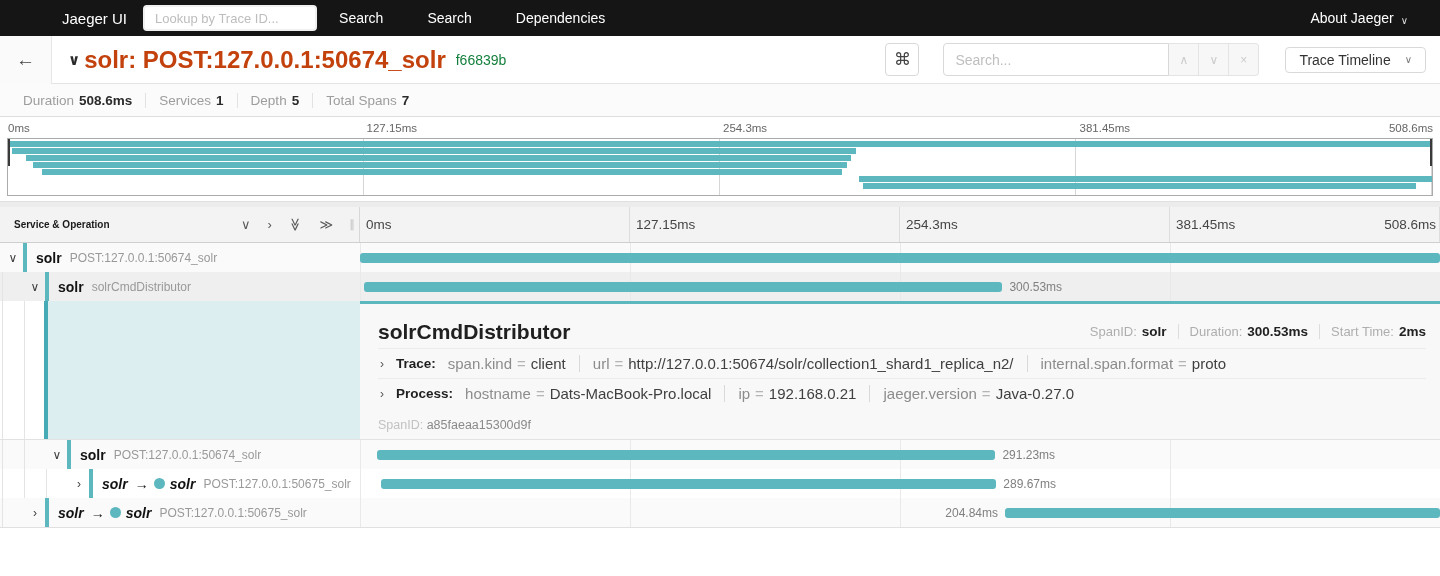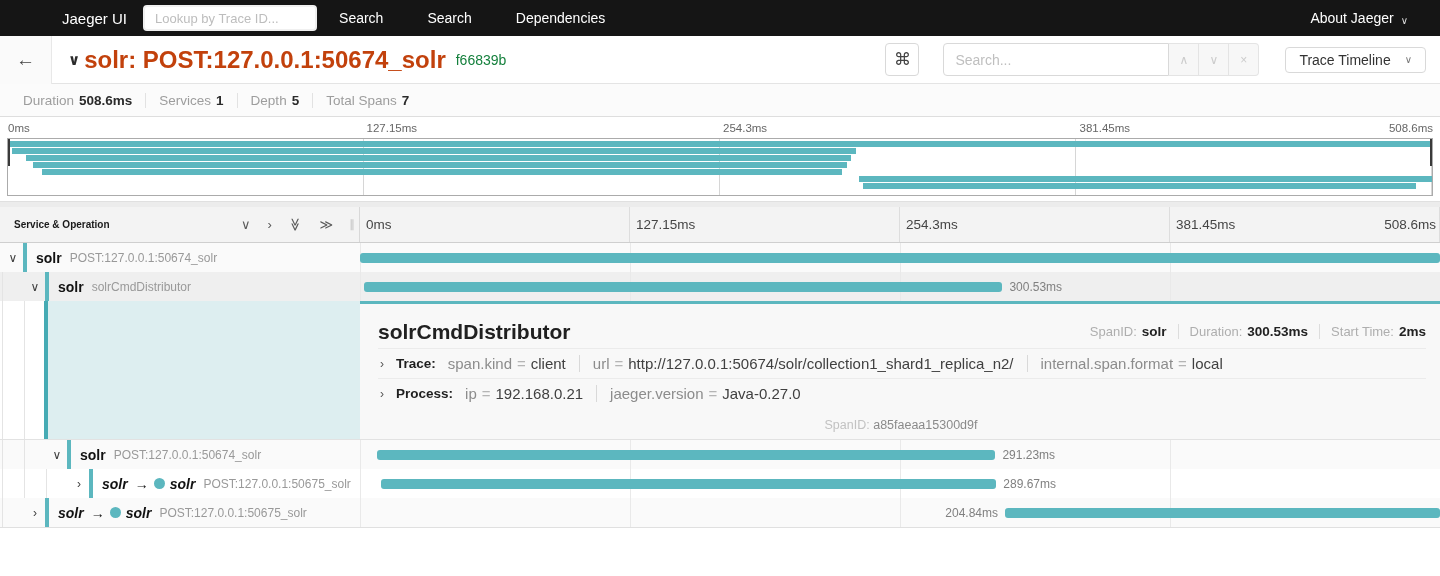--- a/index.html
+++ b/index.html
@@ -114,21 +114,21 @@
   .ov-item { font-size:13px; color:#aeaeae; padding:0 11px; border-right:1px solid #ddd; white-space:nowrap; }
   .ov-item:last-child { border-right:none; padding-right:0; }
   .ov-item b { color:#222; font-size:13.5px; margin-left:5px; }
   .kv-row { display:flex; align-items:center; border-top:1px solid #ebebeb; padding:6px 0 6px 2px; }
   .kv-toggle { font-size:12px; color:#555; width:16px; flex:none; }
   .kv-label { font-size:13.5px; font-weight:bold; color:#1f1f1f; margin-right:12px; }
   .kv-item { font-size:15px; white-space:nowrap; color:#8c8c8c; padding-right:13px; }
   .kv-item + .kv-item { border-left:1px solid #d9d9d9; padding-left:13px; }
   .kv-eq { color:#b5b5b5; margin:0 5px; }
   .kv-val { color:#404040; }
-  .spanid-row { margin-top:auto; text-align:center; padding:0 2px 7px 0; font-size:12.5px; }
+  .spanid-row { margin-top:auto; text-align:left; padding:0 2px 7px 0; font-size:12.5px; }
   .spanid-label { color:#c2c2c2; }
   .spanid-val { color:#8a8a8a; }
 
   .bottom-fill { flex:1; background:#fff; border-top:1px solid #e0e0e0; }
 </style>
 </head>
 <body>
 
 <div class="app">
 
@@ -279,25 +279,27 @@
           </span>
         </div>
         <div class="kv-row">
           <span class="kv-toggle">›</span>
           <span class="kv-label">Trace:</span>
           <span class="kv-item">
             <span>span.kind</span><span class="kv-eq">=</span><span class="kv-val">client</span></span>
           <span class="kv-item">
             <span>url</span><span class="kv-eq">=</span><span class="kv-val">http://127.0.0.1:50674/solr/collection1_shard1_replica_n2/</span></span>
           <span class="kv-item">
-            <span>internal.span.format</span><span class="kv-eq">=</span><span class="kv-val">local</span></span>
+            <span>internal.span.format</span><span class="kv-eq">=</span><span class="kv-val">proto</span></span>
         </div>
         <div class="kv-row">
           <span class="kv-toggle">›</span>
           <span class="kv-label">Process:</span>
+          <span class="kv-item">
+            <span>hostname</span><span class="kv-eq">=</span><span class="kv-val">Dats-MacBook-Pro.local</span></span>
           <span class="kv-item">
             <span>ip</span><span class="kv-eq">=</span><span class="kv-val">192.168.0.21</span></span>
           <span class="kv-item">
             <span>jaeger.version</span><span class="kv-eq">=</span><span class="kv-val">Java-0.27.0</span></span>
         </div>
         <div class="spanid-row">
           <span class="spanid-label">SpanID:</span>
           <span class="spanid-val">a85faeaa15300d9f</span>
         </div>
       </div>

